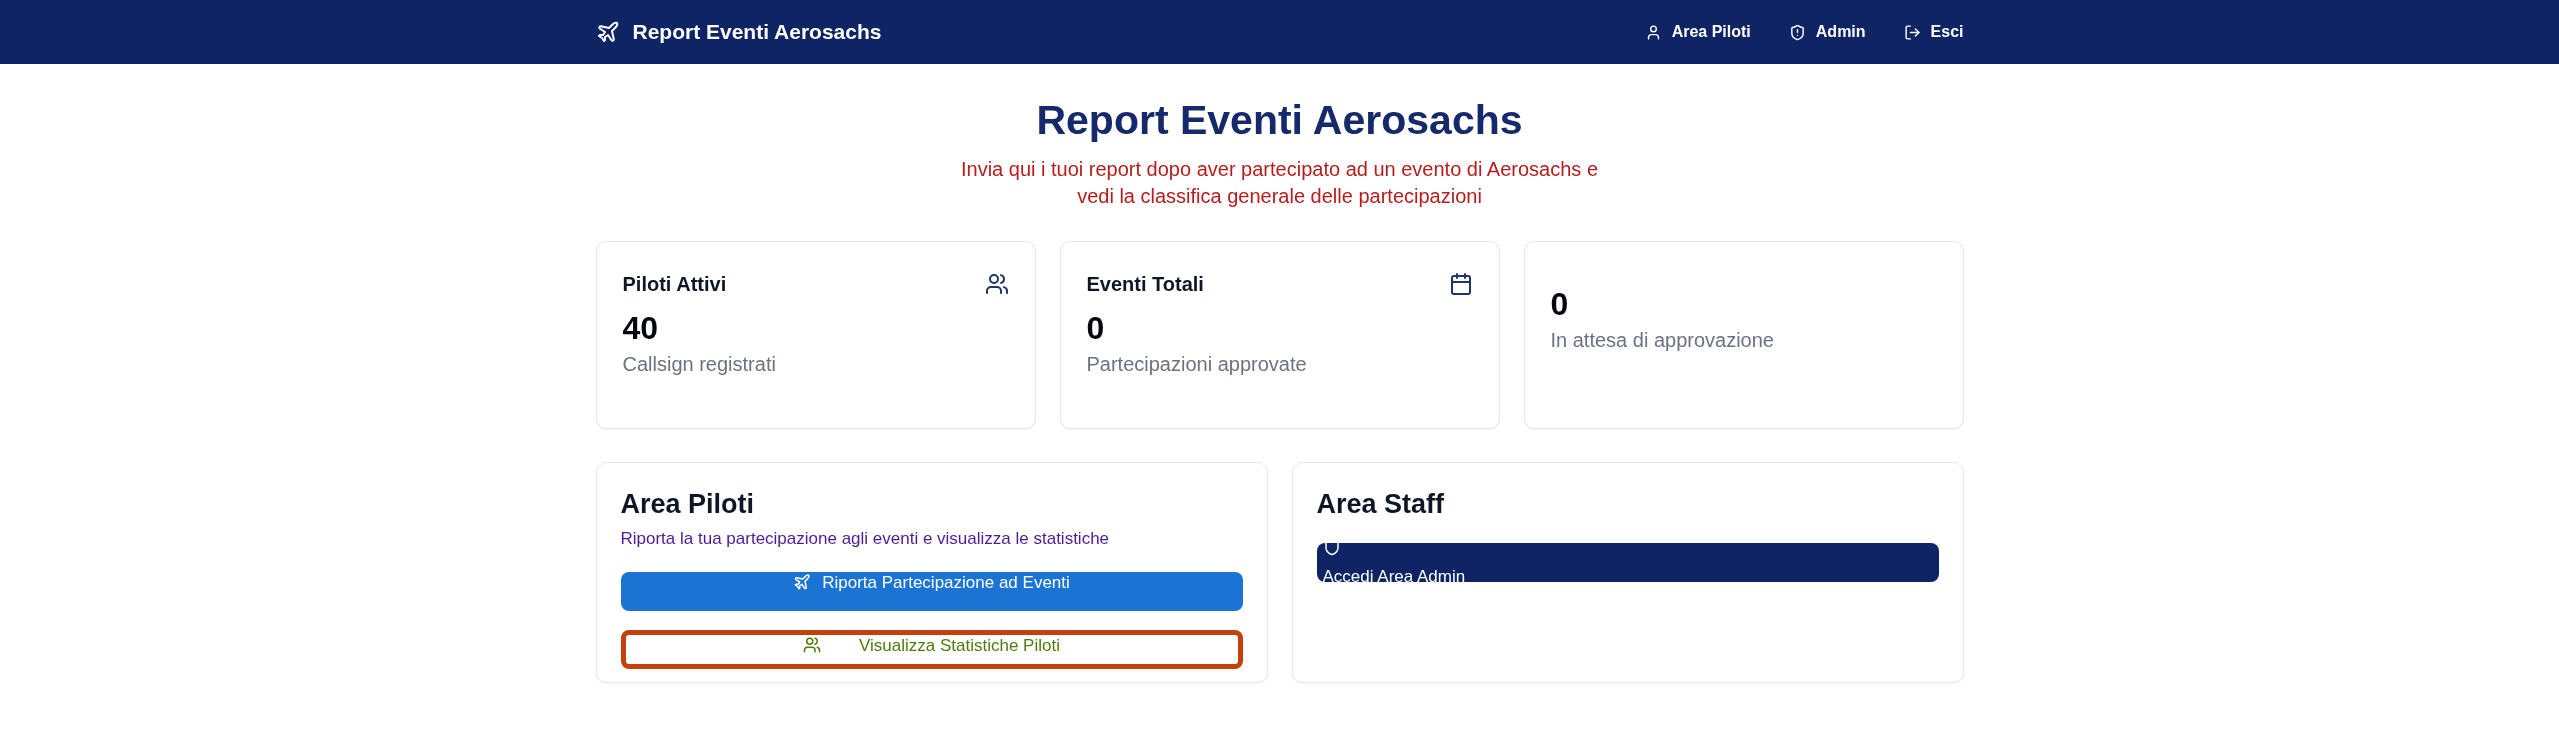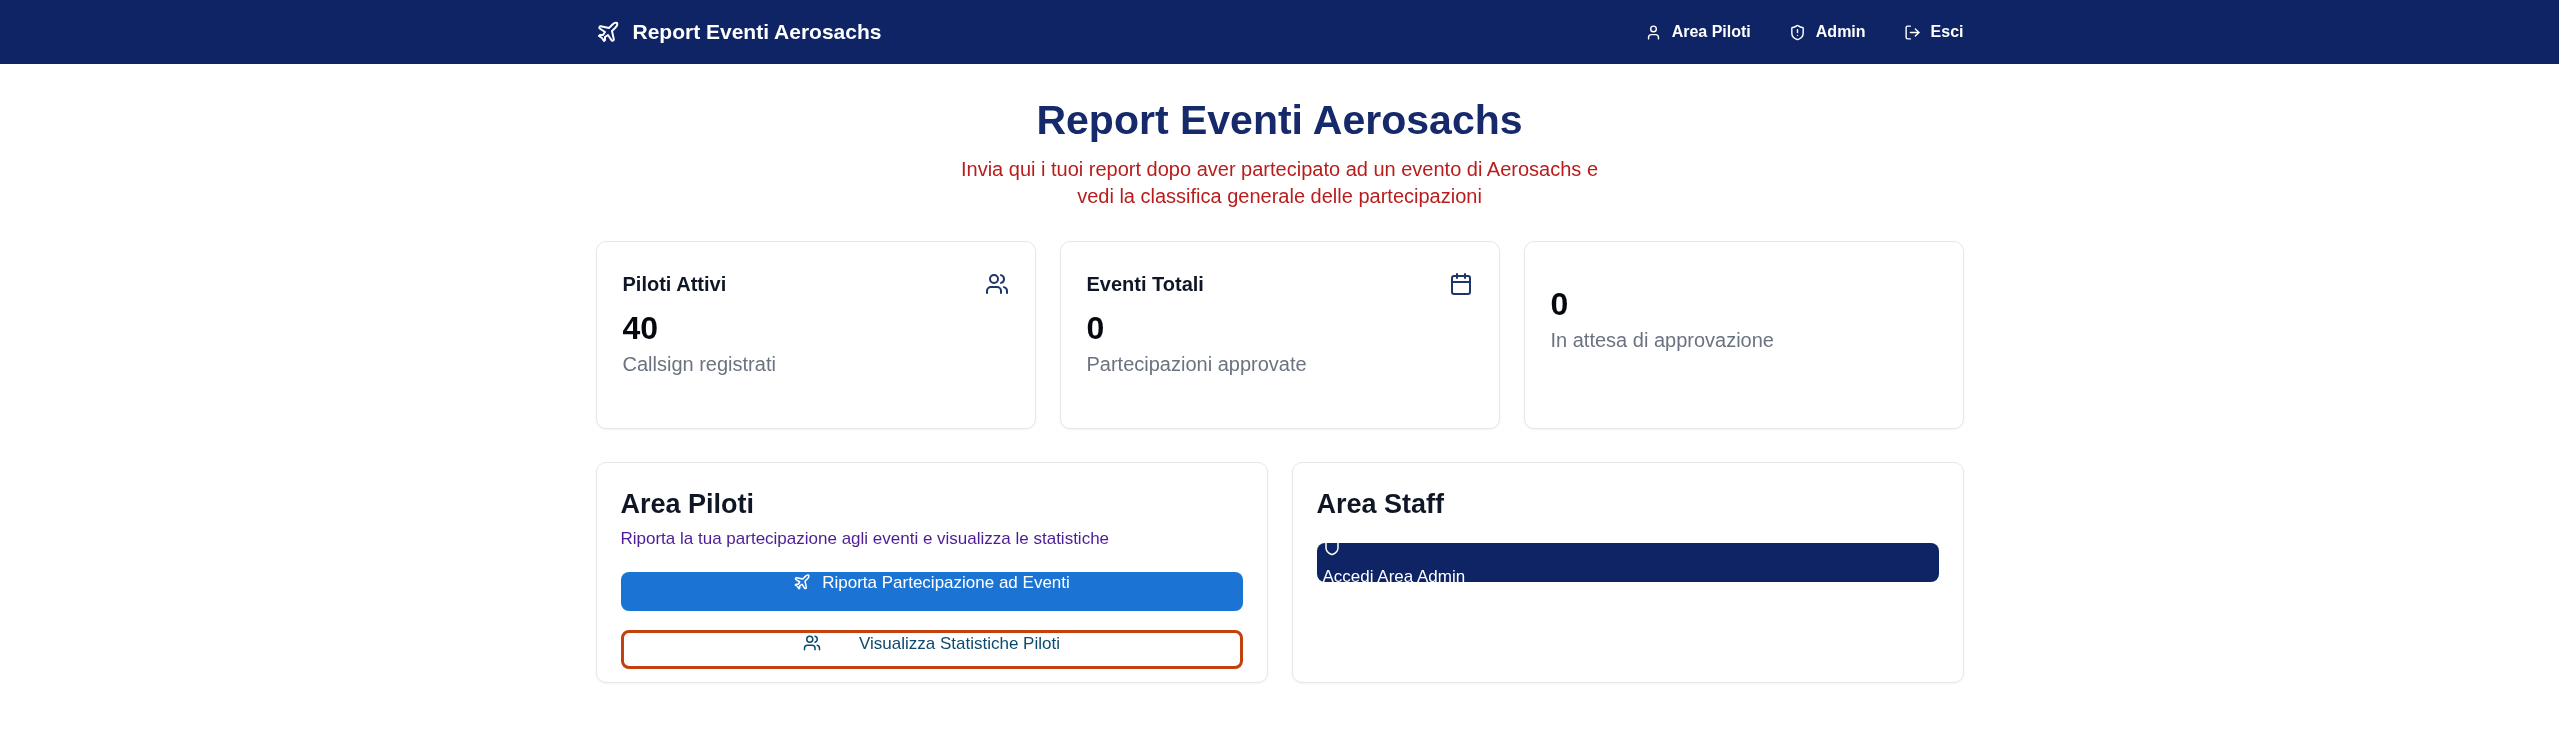--- a/index.html
+++ b/index.html
@@ -83,21 +83,21 @@
   .btn {
     margin-top: 22px; height: 39px; width: 100%;
     display: flex; align-items: flex-start; justify-content: center; gap: 11px;
     border-radius: 8px; border: none;
     font-family: "Liberation Sans", sans-serif;
     font-size: 17px; font-weight: 400; cursor: pointer;
   }
   .btn + .btn { margin-top: 19px; }
   .btn .icon { width: 18px; height: 18px; }
   .btn-primary { background: #1b74d4; color: #ffffff; }
-  .btn-outline { background: #ffffff; color: #0c4a6e; border: 3px solid #c2410c; gap: 38px; }
+  .btn-outline { background: #ffffff; color: #4d7c0f; border: 5px solid #c2410c; gap: 38px; }
   .btn-navy { background: #0e2464; color: #ffffff; flex-direction: column; }
 </style>
 </head>
 <body>
 
 <svg width="0" height="0" style="position:absolute">
   <defs>
     <g id="i-plane">
         <path d="M17.8 19.2 16 11l3.5-3.5C21 6 21.5 4 21 3c-1-.5-3 0-4.5 1.5L13 8 4.8 6.2c-.5-.1-.9.1-1.1.5l-.3.5c-.2.5-.1 1 .3 1.3L9 12l-2 3H4l-1 1 3 2 2 3 1-1v-3l3-2 3.5 5.3c.3.4.8.5 1.3.3l.5-.2c.4-.3.6-.7.5-1.2z"></path>
       </g>

